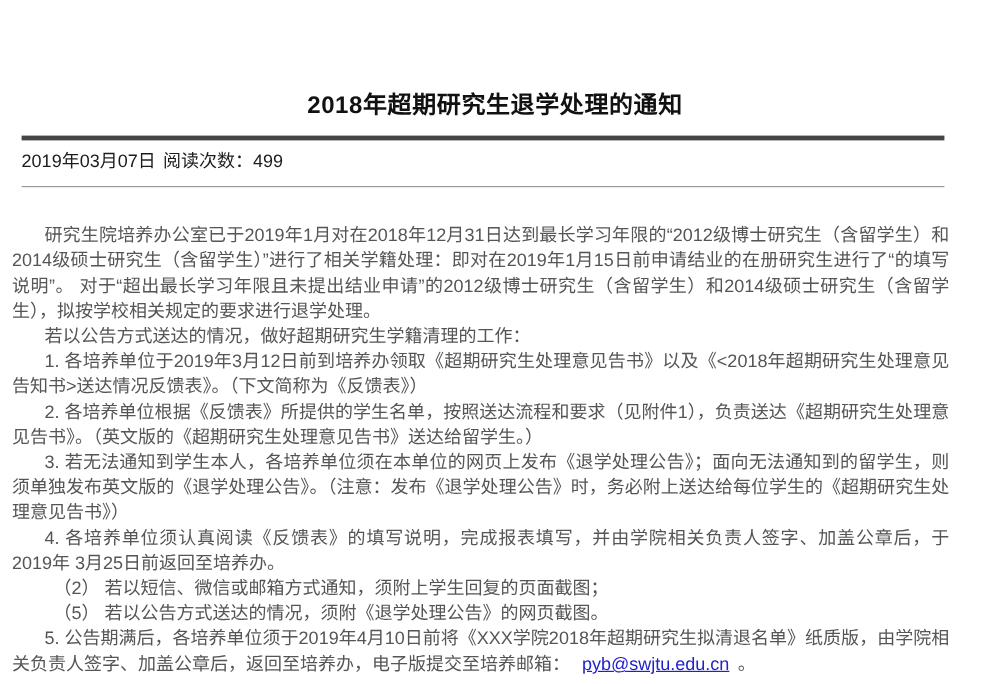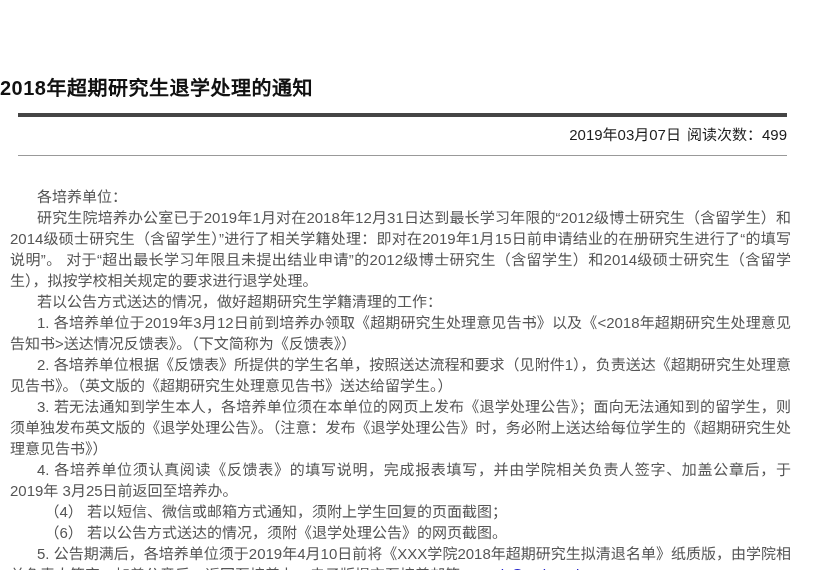--- a/index.html
+++ b/index.html
@@ -16,36 +16,36 @@
   .page {
     width: 825px;
     height: 570px;
     background: #ffffff;
   }
   .title {
     margin: 0;
     padding-top: 76px;
     height: 24px;
     line-height: 24px;
-    text-align: left;
+    text-align: center;
     font-size: 20px;
     font-weight: bold;
     color: #111111;
     letter-spacing: 0.5px;
   }
   .rule-thick {
     height: 4px;
     background: #454545;
     margin: 13px 38px 0 18px;
   }
   .meta {
     margin: 8px 38px 0 18px;
     height: 20px;
     line-height: 20px;
-    text-align: right;
+    text-align: left;
     font-size: 15px;
     color: #1c1c1c;
   }
   .meta .sep { display: inline-block; width: 6px; }
   .rule-thin {
     height: 1px;
     background: #999999;
     margin: 10px 38px 0 18px;
   }
   .article {
@@ -78,25 +78,24 @@
 
   <div class="rule-thick"></div>
 
   <div class="meta">
     <span>2019年03月07日</span><span class="sep"></span><span>阅读次数：</span><span>499</span>
   </div>
 
   <div class="rule-thin"></div>
 
   <div class="article">
-    <p>各培养单位：</p>
     <p>研究生院培养办公室已于2019年1月对在2018年12月31日达到最长学习年限的“2012级博士研究生（含留学生）和2014级硕士研究生（含留学生）”进行了相关学籍处理：即对在2019年1月15日前申请结业的在册研究生进行了“的填写说明”。 对于“超出最长学习年限且未提出结业申请”的2012级博士研究生（含留学生）和2014级硕士研究生（含留学生），拟按学校相关规定的要求进行退学处理。</p>
     <p>若以公告方式送达的情况，做好超期研究生学籍清理的工作：</p>
     <p>1. 各培养单位于2019年3月12日前到培养办领取《超期研究生处理意见告书》以及《&lt;2018年超期研究生处理意见告知书&gt;送达情况反馈表》。（下文简称为《反馈表》）</p>
     <p>2. 各培养单位根据《反馈表》所提供的学生名单，按照送达流程和要求（见附件1），负责送达《超期研究生处理意见告书》。（英文版的《超期研究生处理意见告书》送达给留学生。）</p>
     <p>3. 若无法通知到学生本人，各培养单位须在本单位的网页上发布《退学处理公告》；面向无法通知到的留学生，则须单独发布英文版的《退学处理公告》。（注意：发布《退学处理公告》时，务必附上送达给每位学生的《超期研究生处理意见告书》）</p>
     <p>4. 各培养单位须认真阅读《反馈表》的填写说明，完成报表填写，并由学院相关负责人签字、加盖公章后，于2019年 3月25日前返回至培养办。</p>
-    <p class="sub">（4） 若以短信、微信或邮箱方式通知，须附上学生回复的页面截图；</p>
-    <p class="sub">（6） 若以公告方式送达的情况，须附《退学处理公告》的网页截图。</p>
+    <p class="sub">（2） 若以短信、微信或邮箱方式通知，须附上学生回复的页面截图；</p>
+    <p class="sub">（5） 若以公告方式送达的情况，须附《退学处理公告》的网页截图。</p>
     <p><span>5. 公告期满后，各培养单位须于2019年4月10日前将《XXX学院2018年超期研究生拟清退名单》纸质版，由学院相关负责人签字、加盖公章后，返回至培养办，电子版提交至培养邮箱：</span><a href="#" class="email-link">pyb@swjtu.edu.cn</a><span>。</span></p>
   </div>
 
 </div>
 
 </body></html>

